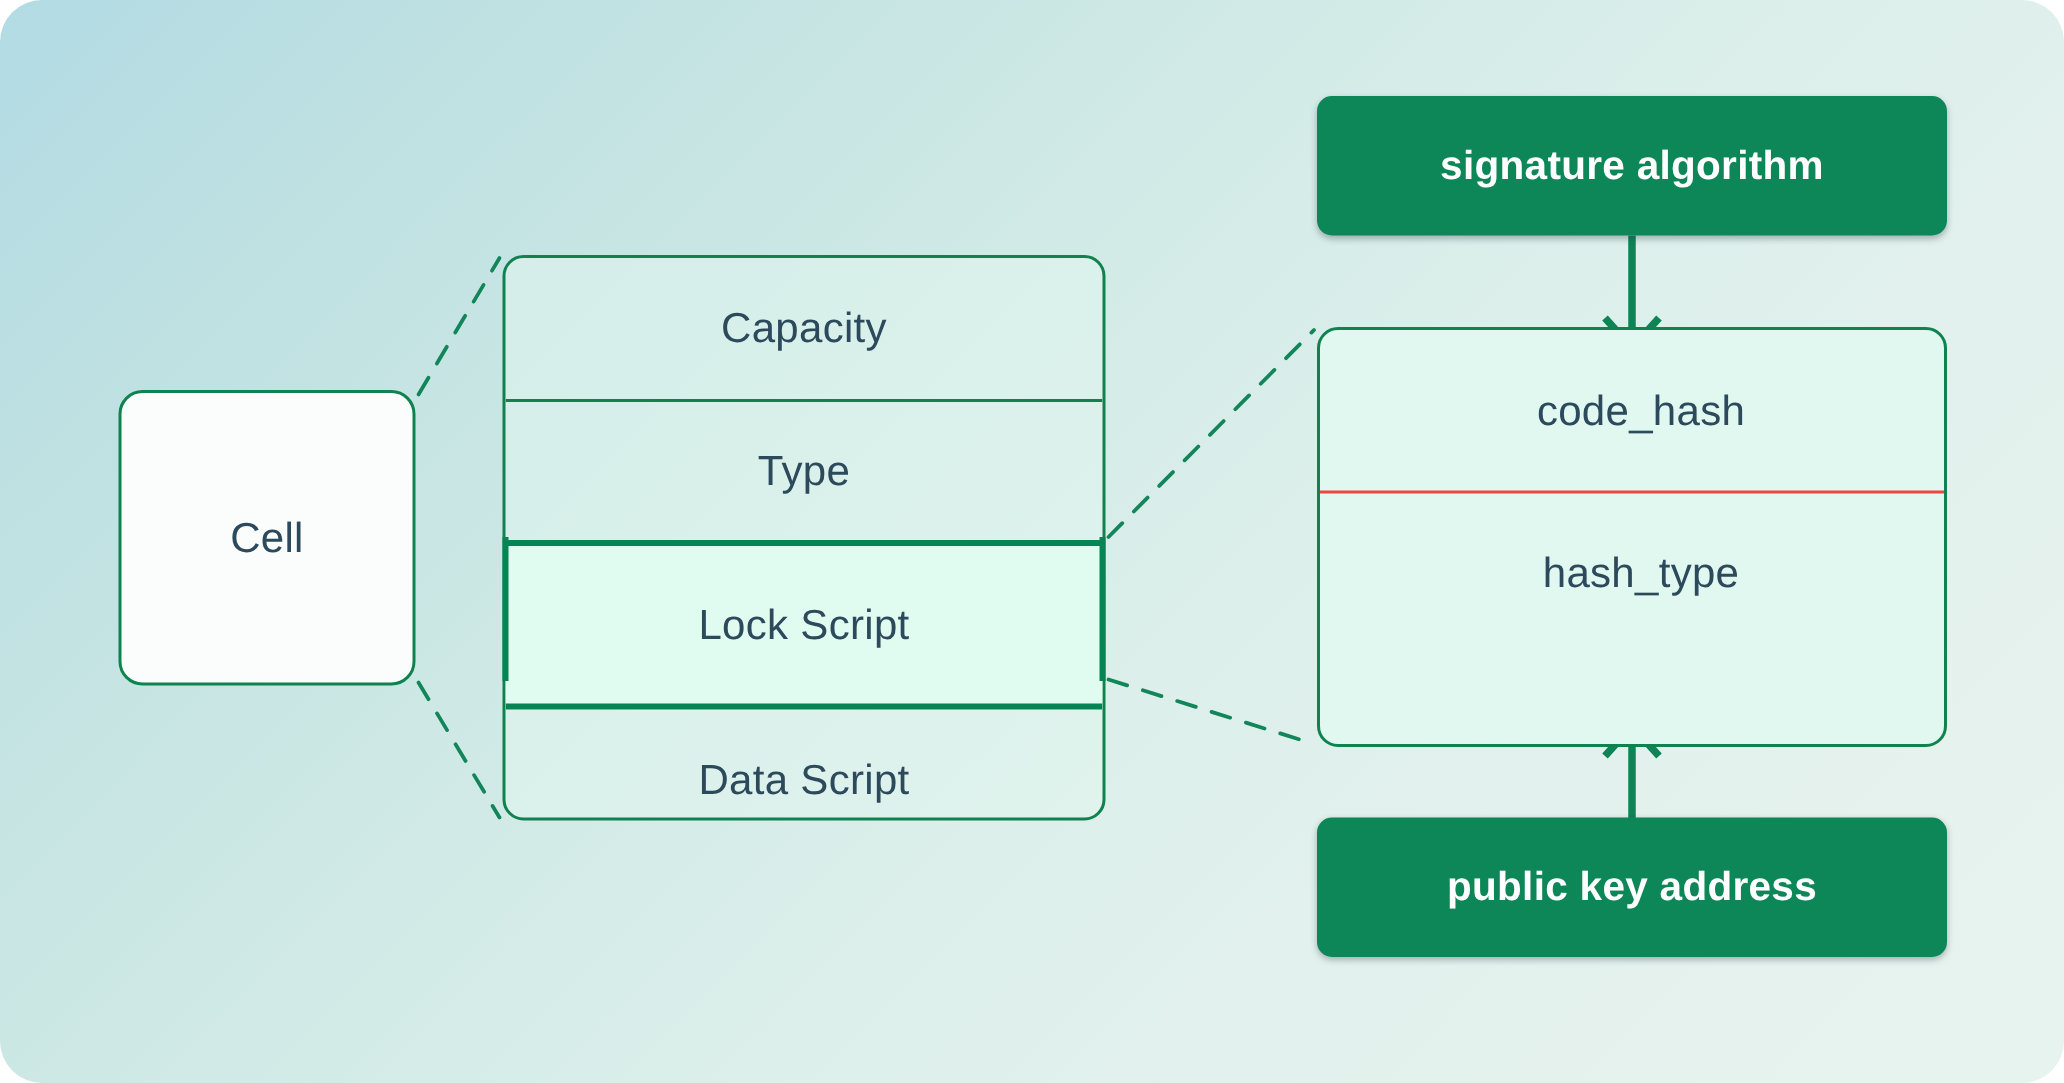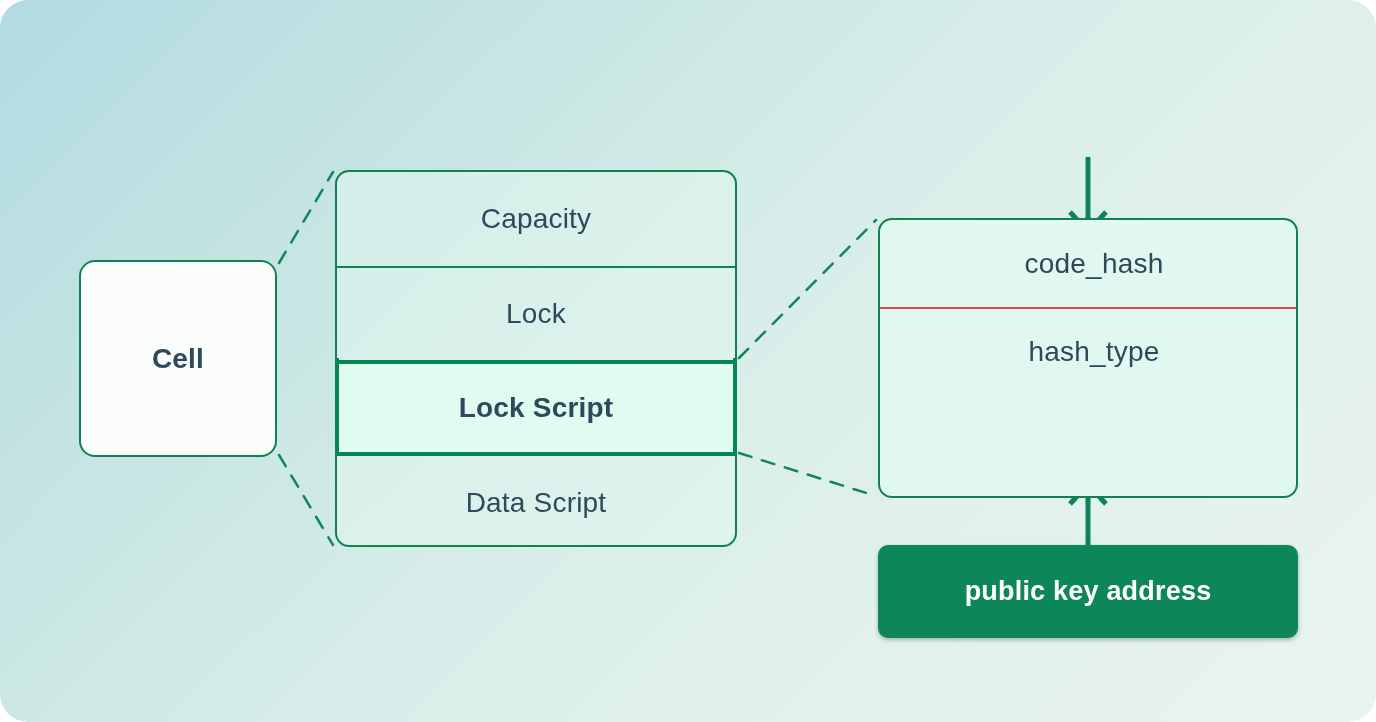--- a/index.html
+++ b/index.html
@@ -43,21 +43,20 @@
     left: 79px;
     top: 260px;
     width: 198px;
     height: 197px;
     background: #fbfdfd;
     border: 2.5px solid #10824f;
     border-radius: 16px;
     color: #2d4a5c;
     font-size: 28px;
     letter-spacing: 0.2px;
-    font-weight: bold;
   }
 
   
   .stack {
     position: absolute;
     box-sizing: border-box;
     border: 2.5px solid #10824f;
     border-radius: 14px;
   }
   .mid-stack {
@@ -86,27 +85,27 @@
     font-size: 28px;
     position: relative;
     letter-spacing: 0.2px;
   }
   .mid-stack .row { height: 94px; }
   .mid-stack .row + .row { border-top: 2px solid #10824f; }
   .mid-stack .row.highlight {
     background: #e0fbef;
     border-top: 4px solid #068554;
     border-bottom: 4px solid #068554;
-    font-weight: bold;
+    font-weight: normal;
     z-index: 2;
-    height: 96px;
+    height: 113px;
   }
   .mid-stack .row.highlight + .row { border-top: none; }
 
-  .right-stack .row { height: 87px; padding-left: 12px; }
+  .right-stack .row { height: 107px; padding-left: 12px; }
   .right-stack .row + .row { border-top: 2px solid #ef4444; }
 
   
   .lock-edge {
     position: absolute;
     top: 358px;
     width: 4px;
     height: 96px;
     background: #068554;
     z-index: 5;
@@ -180,38 +179,41 @@
 
   <div class="node cell-box">
     <span>Cell</span>
   </div>
 
   <div class="stack mid-stack">
     <div class="row">
       <span>Capacity</span>
     </div>
     <div class="row">
-      <span>Lock</span>
+      <span>Type</span>
     </div>
     <div class="row highlight">
       <span>Lock Script</span>
     </div>
     <div class="row">
       <span>Data Script</span>
     </div>
   </div>
   <div class="lock-edge left"></div>
   <div class="lock-edge right"></div>
 
   <div class="stack right-stack">
     <div class="row">
       <span>code_hash</span>
     </div>
     <div class="row">
       <span>hash_type</span>
     </div>
   </div>
 
+  <div class="green-box sig-box">
+    <span>signature algorithm</span>
+  </div>
   <div class="green-box pk-box">
     <span>public key address</span>
   </div>
 
 </div>
 
 </body></html>

